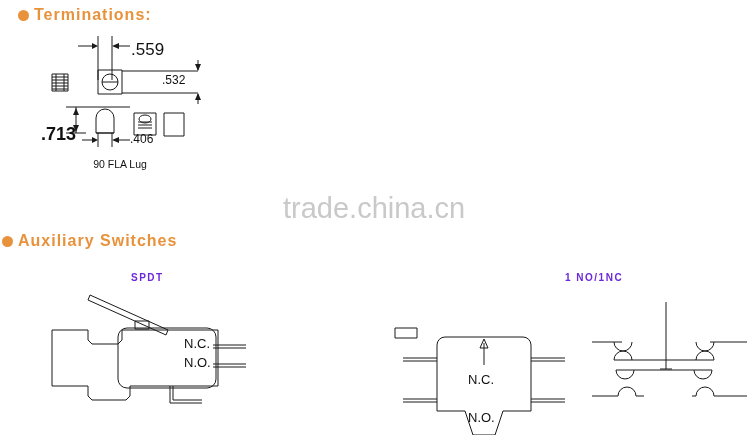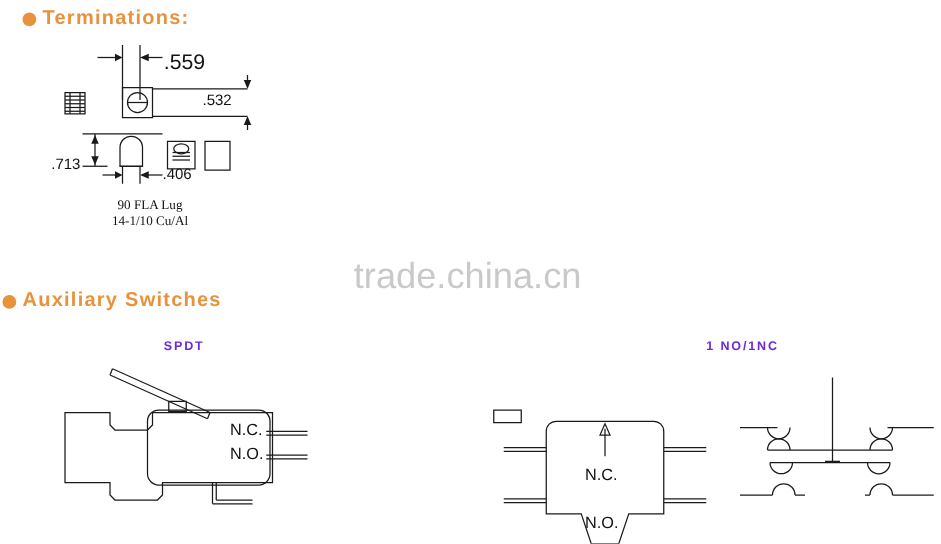--- a/index.html
+++ b/index.html
@@ -34,21 +34,20 @@
 
   
   .watermark{
     position:absolute;
     left:283px;top:192px;
     font-size:29px;
     color:#c9c9c9;
     letter-spacing:0px;
     font-family:"Liberation Sans", sans-serif;
     user-select:none;
-    margin-top:13px;
   }
   .lbl{
     position:absolute;
     font-size:11px;
     color:#111;
     white-space:nowrap;
     font-family:"Liberation Sans", sans-serif;
   }
 
   svg{position:absolute;overflow:visible;}
@@ -150,27 +149,26 @@
         <line x1="108" y1="98" x2="122" y2="98"></line>
 
         <rect x="134" y="83" width="20" height="23"></rect>
       </g>
     </svg>
 
     <div class="lbl" style="left:131px;top:40px;font-size:17px;">.559</div>
 
     <div class="lbl" style="left:162px;top:73px;font-size:12px;">.532</div>
 
-    <div class="lbl" style="left:41px;top:124px;font-size:12px;">.713</div>
+    <div class="lbl" style="left:41px;top:124px;font-size:18px;font-weight:bold;">.713</div>
 
     <div class="lbl" style="left:130px;top:132px;font-size:12px;">.406</div>
 
-    <div class="caption" style="left:60px;top:158px;width:120px;font-family:Liberation Serif, serif;">
+    <div class="caption" style="left:60px;top:158px;width:120px;">
       <div>90 FLA Lug</div>
-      <div>14-1/10 Cu/Al</div>
     </div>
   </div>
 
   <div class="watermark">trade.china.cn</div>
 
   <div class="heading" id="heading-aux">
     <span class="bullet"></span>
     <span>Auxiliary Switches</span>
   </div>
 

